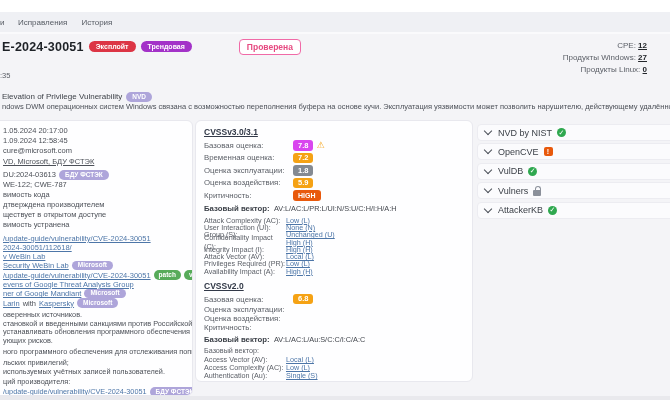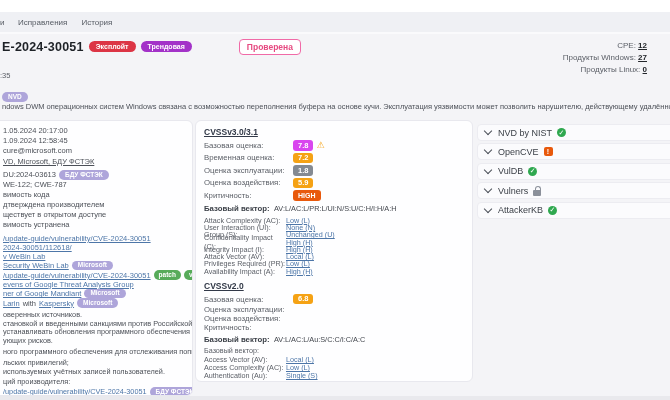--- a/index.html
+++ b/index.html
@@ -98,20 +98,21 @@
 
   <div class="stats">
     <div><span>CPE:</span> <b>12</b></div>
     <div><span>Продукты Windows:</span> <b>27</b></div>
     <div><span>Продукты Linux:</span> <b>0</b></div>
   </div>
 
   <div class="timefrag">:35</div>
 
   <div class="vulnname">
+    <span>Elevation of Privilege Vulnerability</span>
     <span class="tag">NVD</span>
   </div>
 
   <div class="desc">
     <span>ndows DWM операционных систем Windows связана с возможностью переполнения буфера на основе кучи. Эксплуатация уязвимости может позволить нарушителю, действующему удалённо, повысить свои привилегии</span>
 
   </div>
 
   <div class="card left-card">
     <div>

